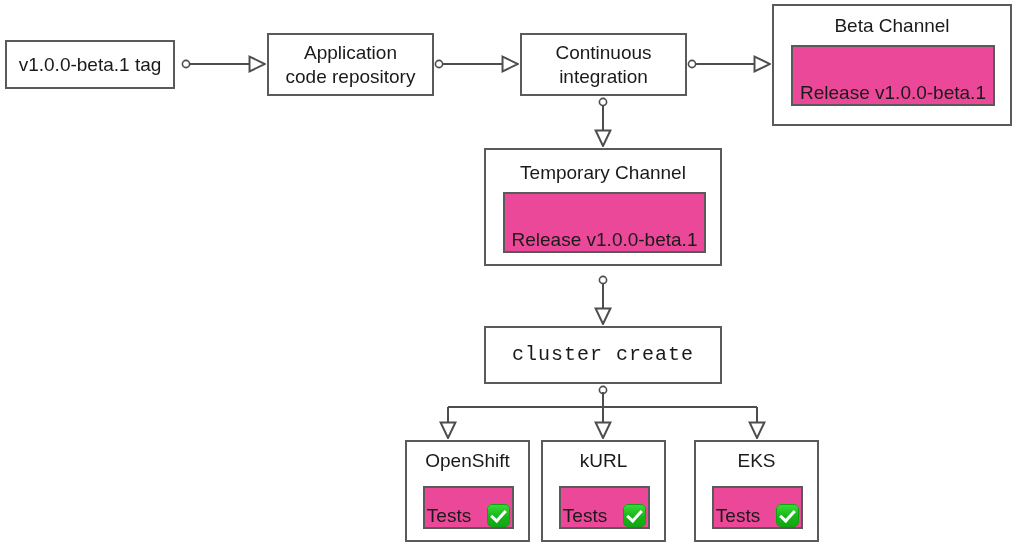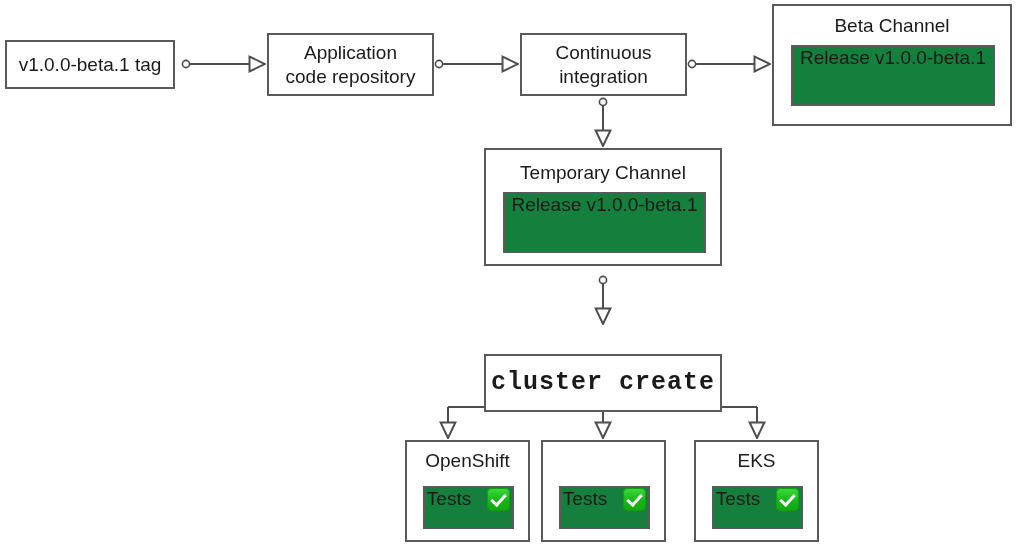--- a/index.html
+++ b/index.html
@@ -34,24 +34,23 @@
     display: flex;
     align-items: center;
     justify-content: center;
     text-align: center;
     font-size: 19px;
     line-height: 1.22;
     z-index: 2;
   }
   .node.mono {
     font-family: "Liberation Mono", "DejaVu Sans Mono", monospace;
-    font-weight: bold;
-    font-size: 25px;
+    font-weight: normal;
+    font-size: 20px;
     letter-spacing: 1px;
-    margin-top: 28px;
   }
   .container-node {
     position: absolute;
     box-sizing: border-box;
     border: 2px solid #5a5a5a;
     background: #ffffff;
     color: #1a1a1a;
     z-index: 2;
   }
   .container-title {
@@ -59,23 +58,23 @@
     left: 0;
     right: 0;
     text-align: center;
     font-size: 19px;
     color: #1a1a1a;
   }
   .inner-box {
     position: absolute;
     box-sizing: border-box;
     border: 2px solid #5a5a5a;
-    background: #15803d;
+    background: #ec4899;
     display: flex;
-    align-items: flex-start;
+    align-items: flex-end;
     justify-content: center;
     font-size: 19px;
     color: #1a1a1a;
   }
   .test-inner {
     gap: 16px;
   }
   .check-icon {
     display: inline-block;
     width: 23px;
@@ -168,20 +167,21 @@
 
   <div class="container-node" style="left:405px; top:440px; width:125px; height:102px;">
     <div class="container-title" style="top:8px;">OpenShift</div>
     <div class="inner-box test-inner" style="left:16px; top:44px; width:91px; height:43px;">
       <span>Tests</span>
       <span class="check-icon"></span>
     </div>
   </div>
 
   <div class="container-node" style="left:541px; top:440px; width:125px; height:102px;">
+    <div class="container-title" style="top:8px;">kURL</div>
     <div class="inner-box test-inner" style="left:16px; top:44px; width:91px; height:43px;">
       <span>Tests</span>
       <span class="check-icon"></span>
     </div>
   </div>
 
   <div class="container-node" style="left:694px; top:440px; width:125px; height:102px;">
     <div class="container-title" style="top:8px;">EKS</div>
     <div class="inner-box test-inner" style="left:16px; top:44px; width:91px; height:43px;">
       <span>Tests</span>

